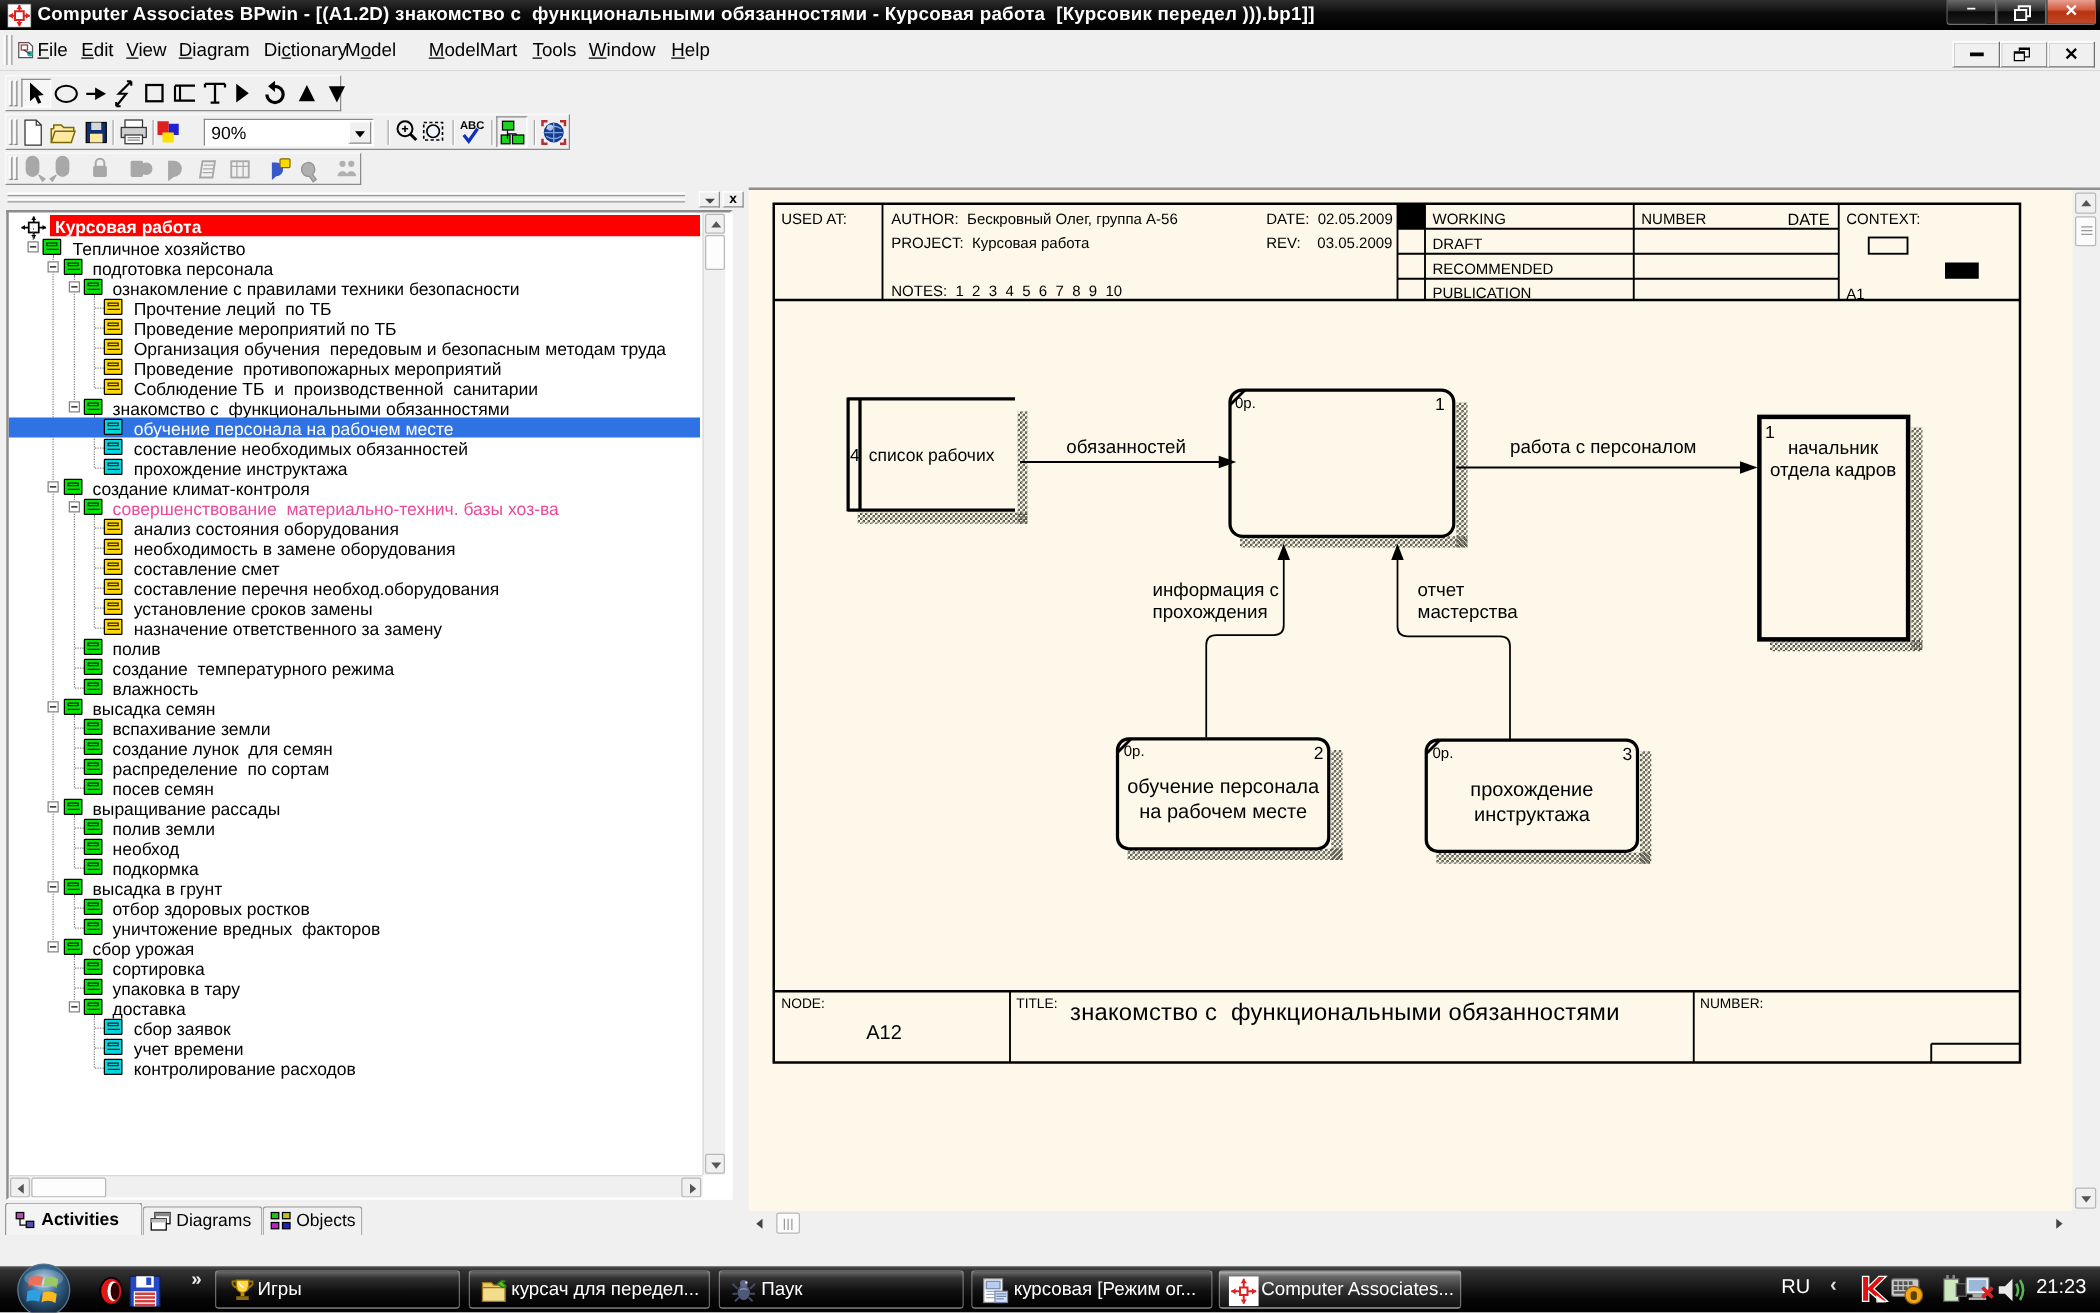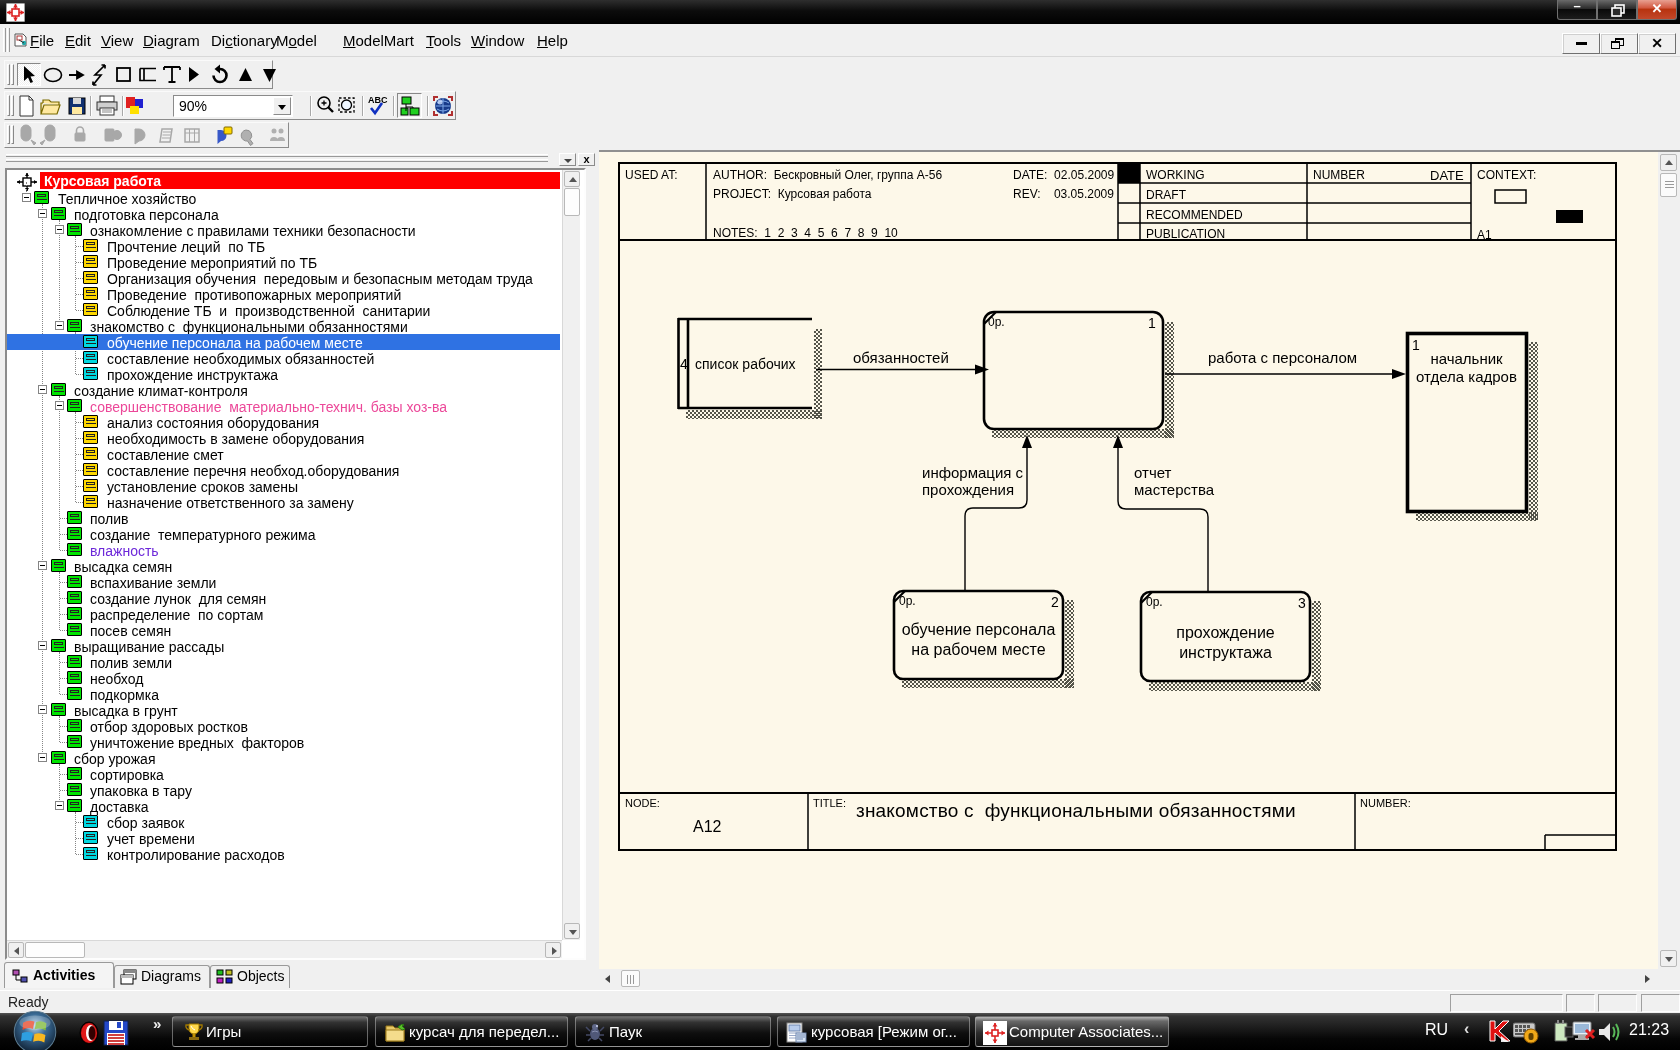--- a/index.html
+++ b/index.html
@@ -63,20 +63,21 @@
 <body>
 <div id="stage">
 
   <div id="titlebar" class="abs">
     <svg class="abs" style="left:6px;top:3px" width="19" height="19" viewBox="0 0 19 19">
       <rect x="0" y="0" width="19" height="19" fill="#fff" stroke="#444"></rect>
       <rect x="6" y="6" width="7" height="7" fill="none" stroke="#d22" stroke-width="1.6"></rect>
       <path d="M9.5 1 L9.5 6 M9.5 13 L9.5 18 M1 9.5 L6 9.5 M13 9.5 L18 9.5" stroke="#d22" stroke-width="1.6"></path>
       <path d="M9.5 1 l-2.4 3.4 h4.8 z M9.5 18 l-2.4 -3.4 h4.8 z M1 9.5 l3.4 -2.4 v4.8 z M18 9.5 l-3.4 -2.4 v4.8 z" fill="#d22"></path>
     </svg>
+    <div id="titletext" class="abs">Computer Associates BPwin - [(A1.2D) знакомство с  функциональными обязанностями - Курсовая работа  [Курсовик передел ))).bp1]]</div>
     <div class="capbtn abs" style="left:1557px;width:40px;border-radius:0 0 0 3px">
         <div class="capglyph" style="top:-2px;font-weight:bold">–</div>
       </div>
     <div class="capbtn abs" style="left:1597px;width:40px">
         <svg style="position:absolute;left:13px;top:4px" width="14" height="13" viewBox="0 0 14 13">
           <rect x="4" y="1" width="9" height="8" fill="none" stroke="#fff" stroke-width="1.6"></rect>
           <rect x="1" y="4" width="9" height="8" fill="#2a2a2a" stroke="#fff" stroke-width="1.6"></rect>
         </svg>
       </div>
     <div class="capbtn abs" style="left:1637px;width:40px;border-radius:0 0 3px 0;
@@ -156,21 +157,21 @@
         <rect x="2" y="8" width="20" height="8" fill="#cfcfcf" stroke="#333"></rect>
         <rect x="5" y="14" width="14" height="7" fill="#fff" stroke="#333"></rect>
         <path d="M7 16 h10 M7 18 h10" stroke="#888"></path>
       </svg>
       <div class="sep abs" style="left:117px;top:4px;height:20px"></div>
       <svg class="abs" style="left:120px;top:2px" width="20" height="24" viewBox="0 0 20 24">
         <rect x="1" y="3" width="9" height="11" fill="#e02020"></rect>
         <rect x="10" y="5" width="8" height="9" fill="#2020d0"></rect>
         <rect x="5" y="12" width="9" height="8" fill="#ffe000"></rect>
       </svg>
-      <div class="abs sunken" style="left:168px;top:3px;width:120px;height:22px;background:#fff">
+      <div class="abs sunken" style="left:158px;top:3px;width:136px;height:22px;background:#fff">
         <div class="abs" style="left:5px;top:2px;font-size:14px">90%</div>
         <div class="abs raised" style="right:1px;top:1px;width:18px;height:18px;background:#f0f0f0">
           <div class="arrow" style="left:4px;top:7px;border-left:4px solid transparent;border-right:4px solid transparent;border-top:5px solid #000"></div>
         </div>
       </div>
       <div class="sep abs" style="left:305px;top:4px;height:20px"></div>
       <svg class="abs" style="left:309px;top:2px" width="44" height="24" viewBox="0 0 44 24">
         <circle cx="10" cy="9" r="6" fill="none" stroke="#000" stroke-width="1.6"></circle>
         <path d="M14 13 l5 5" stroke="#000" stroke-width="2.4"></path>
         <path d="M7.5 9 h5 M10 6.5 v5" stroke="#000" stroke-width="1.3"></path>
@@ -406,21 +407,21 @@
       <div class="trow" style="left:83px;top:341px;color:#000">полив</div>
       <div class="ticon" style="left:60px;top:357px;background:#00e400">
           <div style="position:absolute;left:2px;top:2px;width:9px;height:3px;border:1px solid #222"></div>
           <div style="position:absolute;left:2px;top:7px;width:10px;height:1px;background:#222"></div>
         </div>
       <div class="trow" style="left:83px;top:357px;color:#000">создание  температурного режима</div>
       <div class="ticon" style="left:60px;top:373px;background:#00e400">
           <div style="position:absolute;left:2px;top:2px;width:9px;height:3px;border:1px solid #222"></div>
           <div style="position:absolute;left:2px;top:7px;width:10px;height:1px;background:#222"></div>
         </div>
-      <div class="trow" style="left:83px;top:373px;color:#6d28d9">влажность</div>
+      <div class="trow" style="left:83px;top:373px;color:#000000">влажность</div>
       <div class="texp" style="left:31px;top:391px"></div>
       <div class="ticon" style="left:44px;top:389px;background:#00e400">
           <div style="position:absolute;left:2px;top:2px;width:9px;height:3px;border:1px solid #222"></div>
           <div style="position:absolute;left:2px;top:7px;width:10px;height:1px;background:#222"></div>
         </div>
       <div class="trow" style="left:67px;top:389px;color:#000">высадка семян</div>
       <div class="ticon" style="left:60px;top:405px;background:#00e400">
           <div style="position:absolute;left:2px;top:2px;width:9px;height:3px;border:1px solid #222"></div>
           <div style="position:absolute;left:2px;top:7px;width:10px;height:1px;background:#222"></div>
         </div>
@@ -678,27 +679,20 @@
         </div>
       <div class="abs sbtn" style="left:22px;top:1px;width:19px;height:17px;background:#fbfbfb">
           <div style="position:absolute;left:5px;top:4px;width:1px;height:9px;background:#999;box-shadow:3px 0 0 #999,6px 0 0 #999"></div>
         </div>
       <div class="abs" style="left:1040px;top:2px;width:16px;height:16px">
           <div class="arrow" style="left:6px;top:4px;border-top:4px solid transparent;border-bottom:4px solid transparent;border-left:5px solid #444"></div>
         </div>
     </div>
   </div>
 
-  <div id="statusbar" class="abs">
-    <div class="abs" style="left:8px;top:3px;font-size:14px;color:#222">Ready</div>
-    <div class="spane" style="left:1450px;width:113px"></div>
-    <div class="spane" style="left:1566px;width:29px"></div>
-    <div class="spane" style="left:1598px;width:39px"></div>
-    <div class="spane" style="left:1641px;width:39px"></div>
-  </div>
 
   <div id="taskbar" class="abs">
 
     <svg class="abs" style="left:8px;top:-3px" width="54" height="44" viewBox="0 0 52 42">
       <defs>
         <radialGradient id="orb" cx="50%" cy="35%" r="70%">
           <stop offset="0%" stop-color="#b8d8f0"></stop>
             <stop offset="40%" stop-color="#3a6a94"></stop>
             <stop offset="100%" stop-color="#0a1828"></stop>
         </radialGradient>

